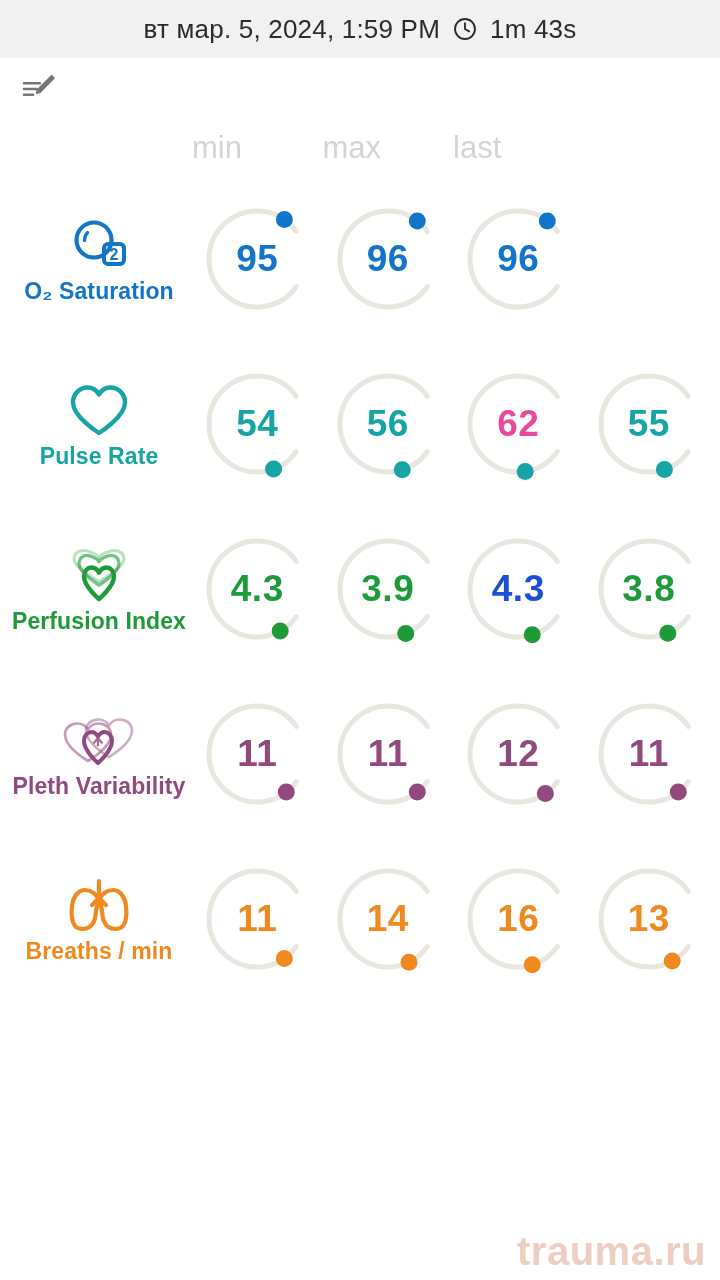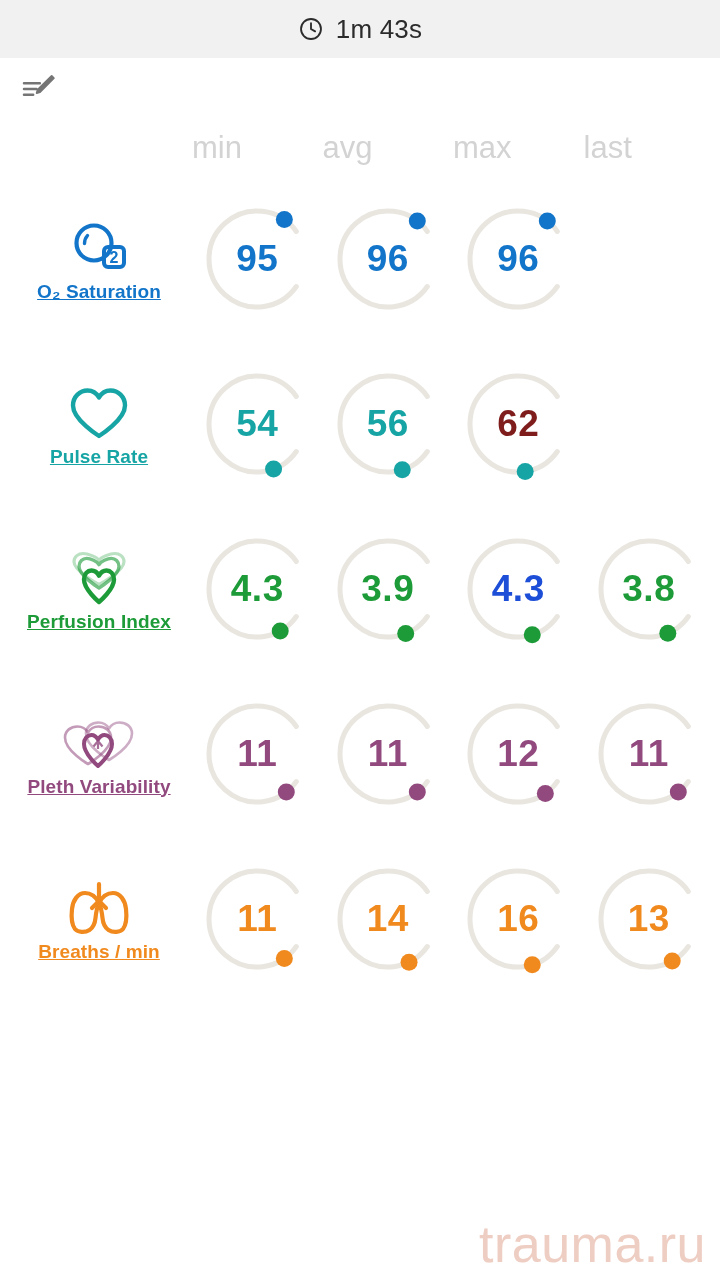--- a/index.html
+++ b/index.html
@@ -56,55 +56,55 @@
   }
   .metric-label-cell {
     display: flex;
     flex-direction: column;
     align-items: center;
     justify-content: center;
     gap: 4px;
   }
   .metric-icon { height: 62px; display: flex; align-items: flex-end; justify-content: center; }
   .metric-name {
-    font-size: 19px;
+    font-size: 23px;
     font-weight: bold;
     white-space: nowrap;
     letter-spacing: .1px;
-    text-decoration: underline;
   }
 
   .gauge-cell { display: flex; align-items: center; justify-content: center; }
   .gauge { position: relative; width: 120px; height: 120px; }
   .gauge svg { position: absolute; inset: 0; }
   .gauge-value {
     position: absolute; inset: 0;
     display: flex; align-items: center; justify-content: center;
     font-size: 37px;
     font-weight: 700;
     letter-spacing: .5px;
   }
 
   
   .watermark {
     position: absolute;
     right: 14px;
     bottom: 6px;
-    font-size: 52px;
+    font-size: 40px;
     color: #eecdc2;
     letter-spacing: .5px;
-    font-weight: 400;
+    font-weight: 700;
   }
 </style>
 </head>
 <body>
 
 <div id="app">
 
   <div class="header">
+    <span class="datetime">вт мар. 5, 2024, 1:59 PM</span>
     <span class="clock-icon">
       <svg width="26" height="26" viewBox="0 0 24 24">
         <circle cx="12" cy="12" r="9.2" fill="none" stroke="#2b2b2b" stroke-width="1.7"></circle>
         <path d="M12 6.6 V12 L15.8 14.2" fill="none" stroke="#2b2b2b" stroke-width="1.7" stroke-linecap="round"></path>
       </svg>
     </span>
     <span class="duration">1m 43s</span>
   </div>
 
   <div class="toolbar">
@@ -114,21 +114,20 @@
         <path d="M19.6 4.2 L20.9 5.5 L12.6 13.8 L10.6 14.4 L11.2 12.4 Z" fill="#757575" stroke="#757575" stroke-width="1.1" stroke-linejoin="round"></path>
       </svg>
     </span>
   </div>
 
   <div class="table">
 
     <div class="col-headers">
       <div class="spacer"></div>
       <div class="col-head">min</div>
-      <div class="col-head">avg</div>
       <div class="col-head">max</div>
       <div class="col-head">last</div>
     </div>
 
     <div id="rows-container">
         <div class="row">
     <div class="metric-label-cell">
       <span class="metric-icon">
               <svg width="62" height="58" viewBox="0 0 62 58">
         <circle cx="26" cy="24" r="17.5" fill="none" stroke="#1275c9" stroke-width="4.2"></circle>
@@ -193,21 +192,30 @@
   </svg>
         <div class="gauge-value" style="color:#16a4a4">56</div>
       </div>
     </div>
     <div class="gauge-cell">
       <div class="gauge">
         <svg viewBox="0 0 120 120" width="120" height="120">
     <path d="M 99.32 87.53 A 48 48 0 1 1 99.32 32.47" fill="none" stroke="#e9e6e0" stroke-width="5" stroke-linecap="round"></path>
     <circle cx="67.18" cy="107.46" r="8.5" fill="#16a4a4"></circle>
   </svg>
-        <div class="gauge-value" style="color:#7f1d1d">62</div>
+        <div class="gauge-value" style="color:#ec4899">62</div>
+      </div>
+    </div>
+    <div class="gauge-cell">
+      <div class="gauge">
+        <svg viewBox="0 0 120 120" width="120" height="120">
+    <path d="M 99.32 87.53 A 48 48 0 1 1 99.32 32.47" fill="none" stroke="#e9e6e0" stroke-width="5" stroke-linecap="round"></path>
+    <circle cx="75.43" cy="105.45" r="8.5" fill="#16a4a4"></circle>
+  </svg>
+        <div class="gauge-value" style="color:#16a4a4">55</div>
       </div>
     </div>
         </div>
         <div class="row">
     <div class="metric-label-cell">
       <span class="metric-icon">
               <svg width="66" height="60" viewBox="0 0 66 60">
         <g fill="none" stroke="#1d9b38" stroke-linejoin="round">
           <path d="M33 34 C33 34 8 20 8 9.5 C8 3.8 12.6 0.6 17.2 0.6 C21.5 0.6 31 4.2 33 8 C35 4.2 44.5 0.6 48.8 0.6 C53.4 0.6 58 3.8 58 9.5 C58 20 33 34 33 34 Z" stroke-width="3.2" opacity="0.3" transform="translate(0,6) scale(1,0.92)"></path>
           <path d="M33 41 C33 41 13 28.5 13 19.5 C13 14.3 16.8 11.4 20.6 11.4 C24.3 11.4 31.3 14.4 33 17.6 C34.7 14.4 41.7 11.4 45.4 11.4 C49.2 11.4 53 14.3 53 19.5 C53 28.5 33 41 33 41 Z" stroke-width="3.4" opacity="0.62"></path>

